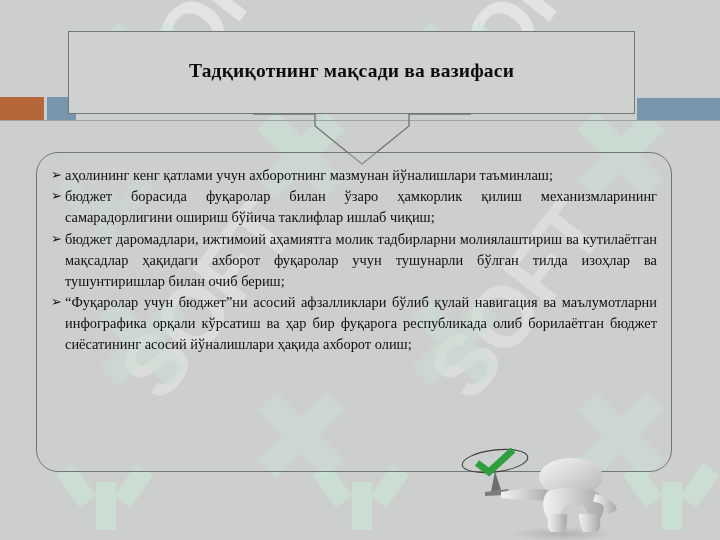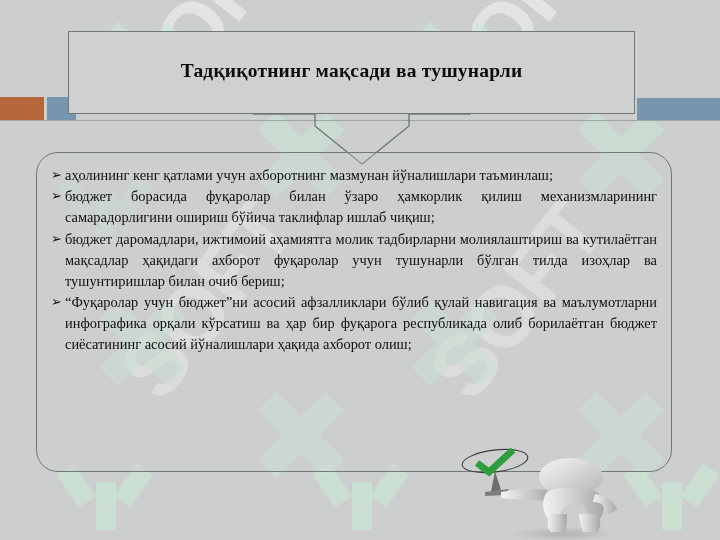--- a/index.html
+++ b/index.html
@@ -149,21 +149,21 @@
     <i style="left:40px;top:8px; width:20px;height:40px;transform:rotate(35deg);transform-origin:bottom left;"></i>
   </div>
 </div>
 
 <div class="bar-orange"></div>
 <div class="bar-blue-left"></div>
 <div class="bar-blue-right"></div>
 <div class="rule-line"></div>
 
 <div class="title-box">
-  <div class="title-text">Тадқиқотнинг мақсади ва тушунарли</div>
+  <div class="title-text">Тадқиқотнинг мақсади ва вазифаси</div>
 </div>
 
 <div class="arrow-connector">
   <svg width="218" height="55" viewBox="0 0 218 55">
     <path d="M0 2 L62 2 L62 14 L109 52 L156 14 L156 2 L218 2" fill="none" stroke="#6f7a76" stroke-width="1.4"></path>
   </svg>
 </div>
 
 <div class="content-box">
   <ul class="bullets">

